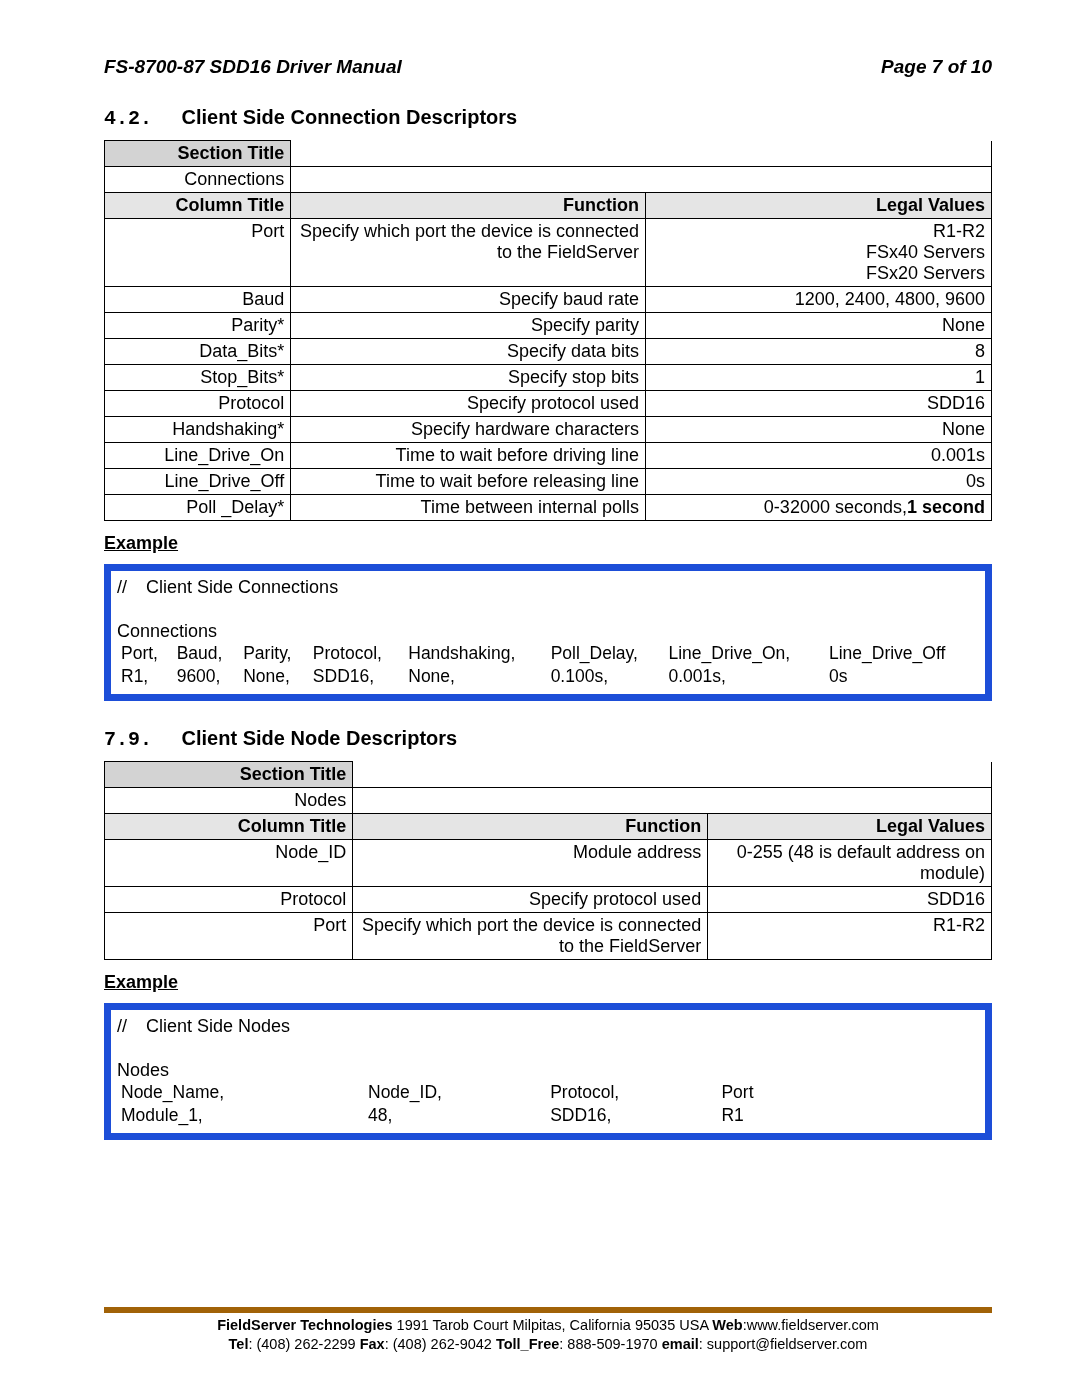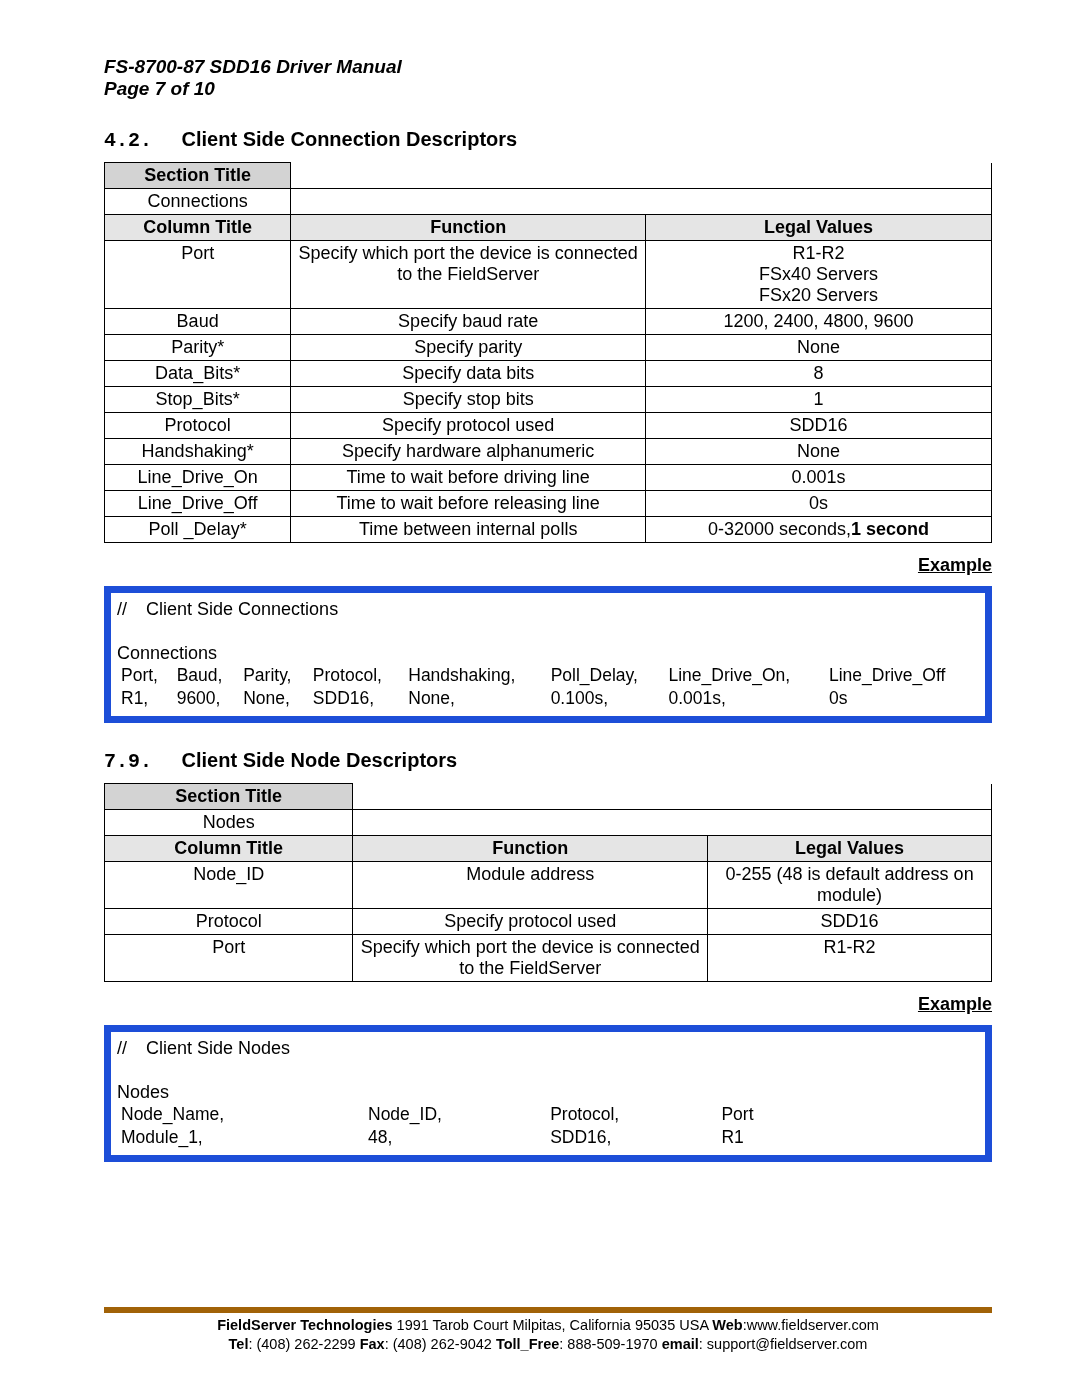--- a/index.html
+++ b/index.html
@@ -18,51 +18,49 @@
     position: relative;
   }
   .header-row {
     display: flex;
     justify-content: space-between;
     align-items: baseline;
     font-style: italic;
     font-weight: bold;
     font-size: 19px;
     margin-bottom: 28px;
-    flex-direction: column;
   }
   h2.sec {
     font-size: 20px;
     font-weight: bold;
     margin: 20px 0 10px 0;
   }
   h2.sec .secnum { display: inline-block; width: 72px; font-family: Liberation Mono, monospace; }
   table.grid {
     border-collapse: collapse;
     width: 100%;
     font-size: 18px;
     margin-bottom: 12px;
   }
   table.grid td, table.grid th {
     border: 1px solid #000;
     padding: 2px 6px;
     vertical-align: top;
-    text-align: center;
+    text-align: right;
     font-weight: normal;
   }
   table.grid th { font-weight: bold; background: #e5e5e5; }
   table.grid td.shaded { background: #d3d3d3; font-weight: bold; }
   .no-right  { border-right: none !important; }
   .no-left   { border-left:  none !important; }
   .no-top    { border-top:   none !important; }
   .example-label {
     font-weight: bold;
     text-decoration: underline;
     margin: 12px 0 10px 0;
-    text-align: right;
   }
   table.example {
     border-collapse: collapse;
     width: 100%;
     font-size: 17.5px;
   }
   table.example td {
     border: none;
     padding: 1px 4px;
     vertical-align: top;
@@ -153,21 +151,21 @@
           <td>Specify stop bits</td>
           <td class="bold-v">1</td>
         </tr>
         <tr>
           <td>Protocol</td>
           <td>Specify protocol used</td>
           <td>SDD16</td>
         </tr>
         <tr>
           <td>Handshaking*</td>
-          <td>Specify hardware alphanumeric</td>
+          <td>Specify hardware characters</td>
           <td class="bold-v">None</td>
         </tr>
         <tr>
           <td>Line_Drive_On</td>
           <td>Time to wait before driving line</td>
           <td>0.001s</td>
         </tr>
         <tr>
           <td>Line_Drive_Off</td>
           <td>Time to wait before releasing line</td>

